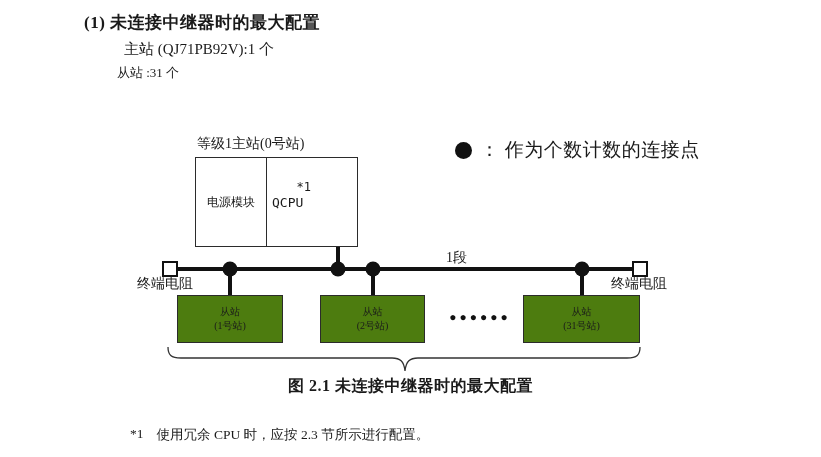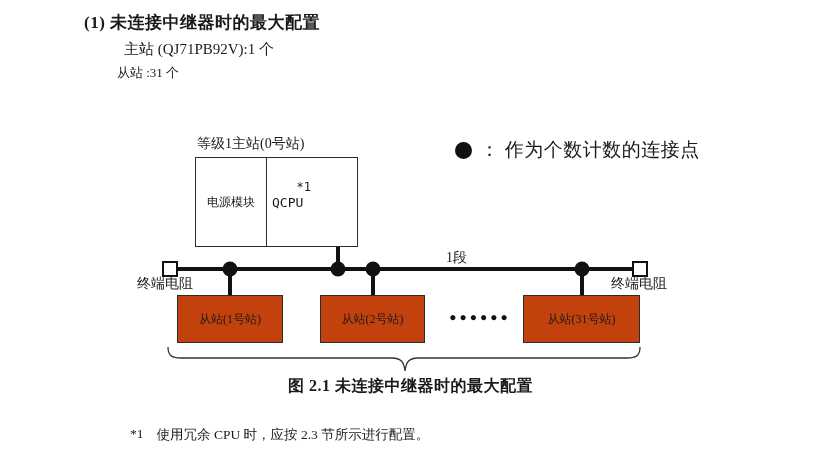--- a/index.html
+++ b/index.html
@@ -42,23 +42,23 @@
   .legend-dot{width:17px;height:17px;border-radius:50%;background:#111;}
   .legend-text{font-size:19px;letter-spacing:0.5px;}
 
   
   .term-left{left:137px;top:275px;font-size:14px;}
   .term-right{left:611px;top:275px;font-size:14px;}
   .segment-label{left:446px;top:249px;font-size:14px;}
 
   
   .slave-box{
-    box-sizing:border-box;border:1.5px solid #2b2b2b;background:#c2410c;
-    display:flex;flex-direction:row;align-items:center;justify-content:center;
-    font-size:12px;line-height:1.4;
+    box-sizing:border-box;border:1.5px solid #2b2b2b;background:#4d7c0f;
+    display:flex;flex-direction:column;align-items:center;justify-content:center;
+    font-size:10px;line-height:1.4;
   }
   .slave1{left:177px;top:295px;width:106px;height:48px;}
   .slave2{left:320px;top:295px;width:105px;height:48px;}
   .slave31{left:523px;top:295px;width:117px;height:48px;}
   .ellipsis{left:436px;top:310px;width:88px;text-align:center;
             font-size:12px;letter-spacing:3px;color:#111;}
 
   
   .brace-label{left:340px;top:375px;width:130px;text-align:center;font-size:15px;}
   .fig-caption{left:288px;top:376px;font-size:16px;font-weight:bold;letter-spacing:0.5px;}

